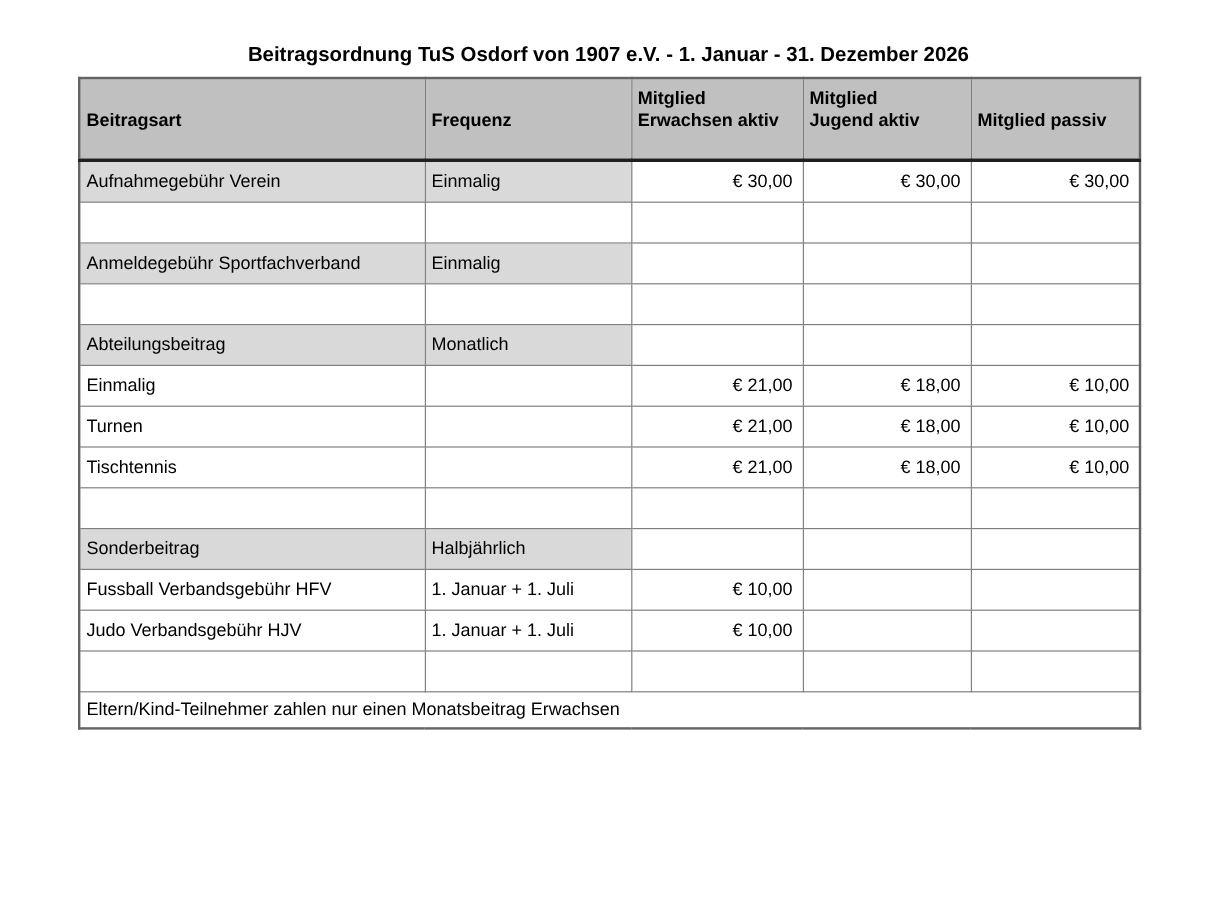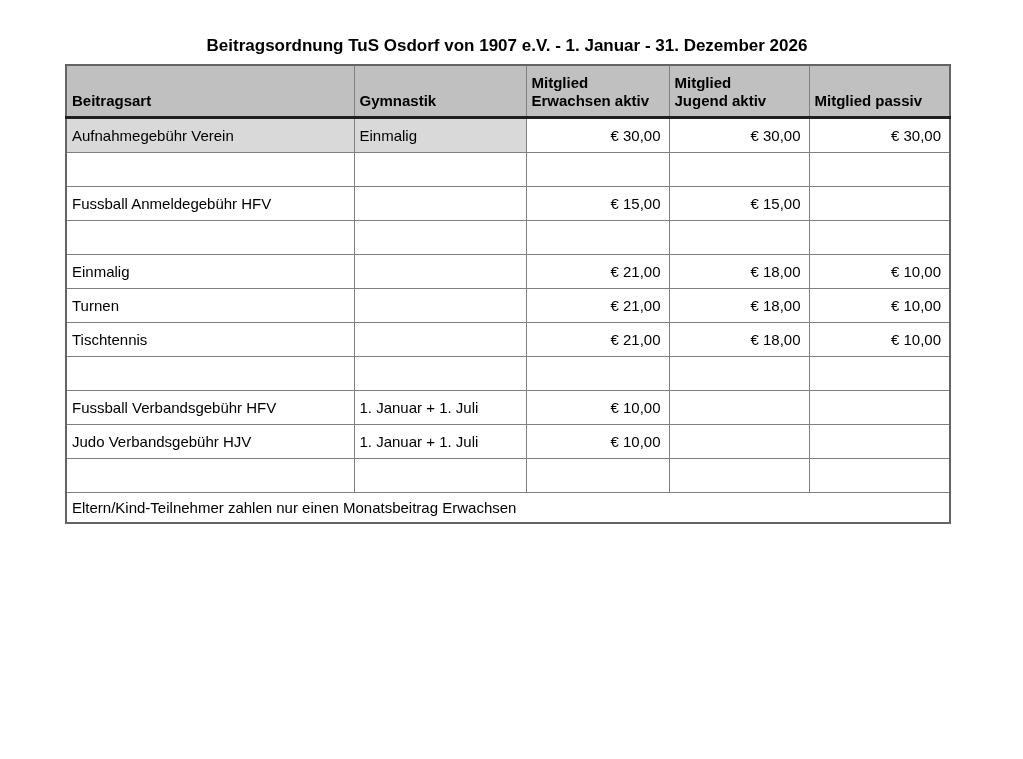--- a/index.html
+++ b/index.html
@@ -43,21 +43,21 @@
   table.fees td {
     border: 1px solid var(--grid, #808080);
     overflow: hidden;
     white-space: nowrap;
   }
   thead th {
     background: var(--header-bg, #c0c0c0);
     font-weight: bold;
     text-align: left;
     vertical-align: bottom;
-    padding: 3px 4px 6px 5px;
+    padding: 3px 4px 22px 5px;
     height: 41px;
     line-height: 18px;
   }
   thead tr {
     border-bottom: 3px solid var(--header-rule, #1f1f1f);
   }
   tbody.main td {
     height: 33px;
     padding: 0 8px 0 5px;
     vertical-align: middle;
@@ -89,21 +89,21 @@
           <col style="width: 143px;">
           <col style="width: 140px;">
           <col style="width: 141px;">
         </colgroup>
       <thead>
         <tr id="header-row">
             <th>
               <div>Beitragsart</div>
             </th>
             <th>
-              <div>Gymnastik</div>
+              <div>Frequenz</div>
             </th>
             <th>
               <div>Mitglied</div>
               <div>Erwachsen aktiv</div>
             </th>
             <th>
               <div>Mitglied</div>
               <div>Jugend aktiv</div>
             </th>
             <th>
@@ -120,29 +120,36 @@
             <td class="num">€ 30,00</td>
           </tr>
           <tr>
             <td></td>
             <td></td>
             <td class="num"></td>
             <td class="num"></td>
             <td class="num"></td>
           </tr>
           <tr>
-            <td>Fussball Anmeldegebühr HFV</td>
-            <td></td>
-            <td class="num">€ 15,00</td>
-            <td class="num">€ 15,00</td>
-            <td class="num"></td>
-          </tr>
-          <tr>
-            <td></td>
-            <td></td>
+            <td class="cat">Anmeldegebühr Sportfachverband</td>
+            <td class="cat">Einmalig</td>
+            <td class="num"></td>
+            <td class="num"></td>
+            <td class="num"></td>
+          </tr>
+          <tr>
+            <td></td>
+            <td></td>
+            <td class="num"></td>
+            <td class="num"></td>
+            <td class="num"></td>
+          </tr>
+          <tr>
+            <td class="cat">Abteilungsbeitrag</td>
+            <td class="cat">Monatlich</td>
             <td class="num"></td>
             <td class="num"></td>
             <td class="num"></td>
           </tr>
           <tr>
             <td>Einmalig</td>
             <td></td>
             <td class="num">€ 21,00</td>
             <td class="num">€ 18,00</td>
             <td class="num">€ 10,00</td>
@@ -157,20 +164,27 @@
           <tr>
             <td>Tischtennis</td>
             <td></td>
             <td class="num">€ 21,00</td>
             <td class="num">€ 18,00</td>
             <td class="num">€ 10,00</td>
           </tr>
           <tr>
             <td></td>
             <td></td>
+            <td class="num"></td>
+            <td class="num"></td>
+            <td class="num"></td>
+          </tr>
+          <tr>
+            <td class="cat">Sonderbeitrag</td>
+            <td class="cat">Halbjährlich</td>
             <td class="num"></td>
             <td class="num"></td>
             <td class="num"></td>
           </tr>
           <tr>
             <td>Fussball Verbandsgebühr HFV</td>
             <td>1. Januar + 1. Juli</td>
             <td class="num">€ 10,00</td>
             <td class="num"></td>
             <td class="num"></td>

